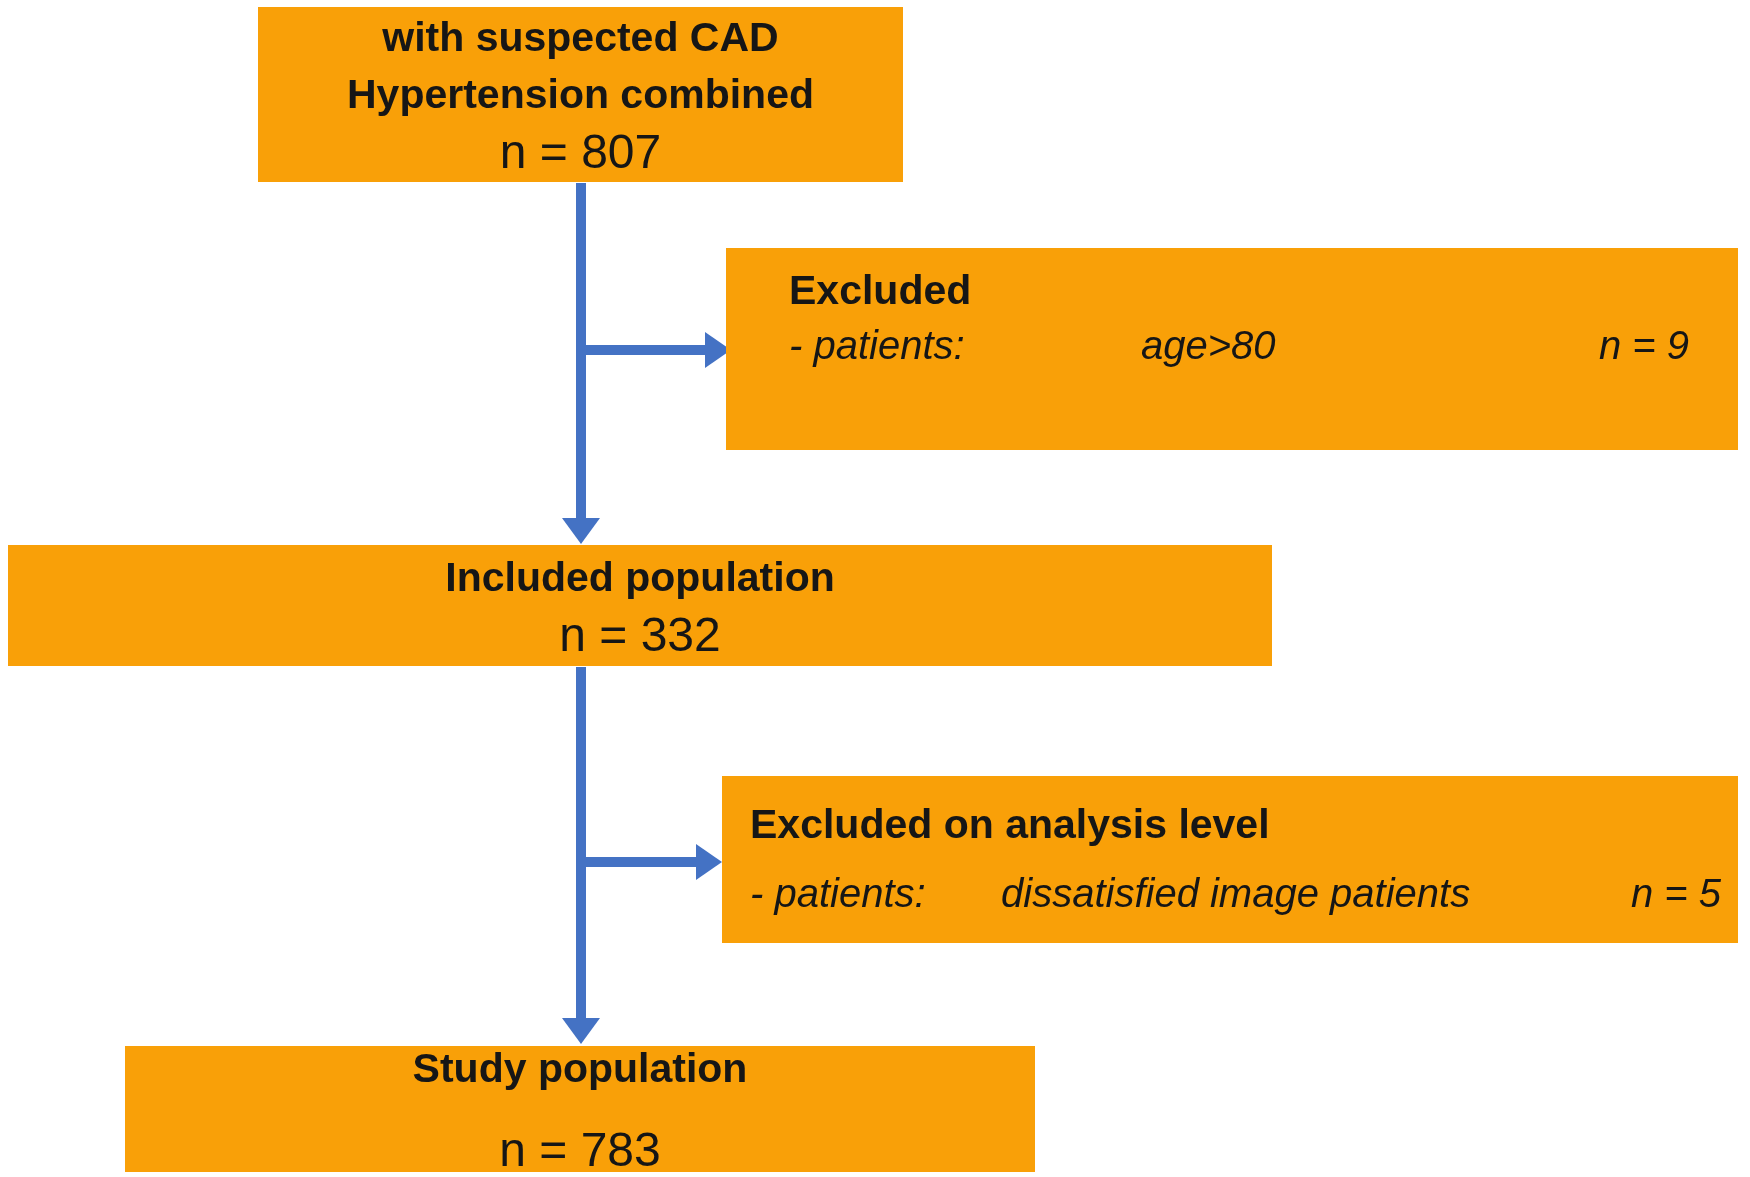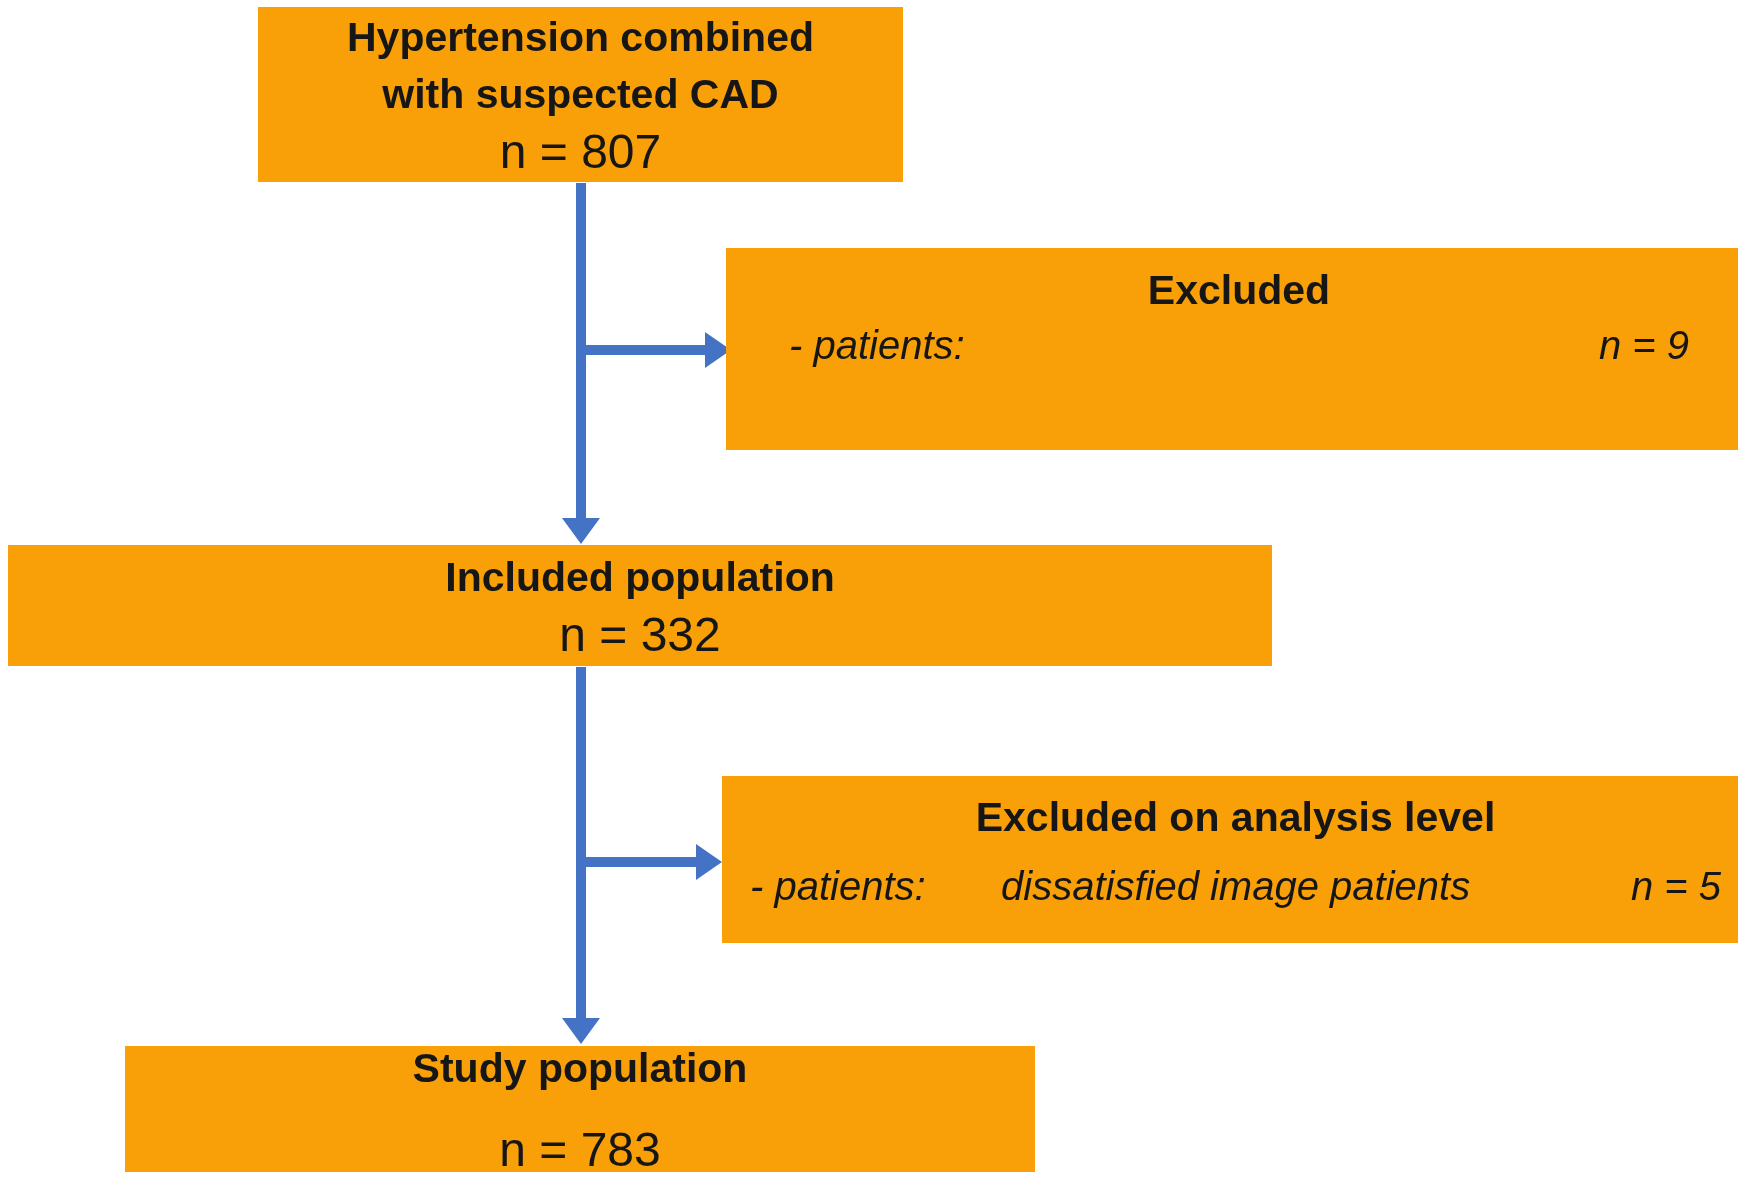--- a/index.html
+++ b/index.html
@@ -35,21 +35,21 @@
   }
   .box-count {
     font-weight: 400;
     font-size: 48px;
     line-height: 57px;
   }
   .excl-title {
     font-weight: 700;
     font-size: 41px;
     line-height: 56px;
-    text-align: center;
+    text-align: left;
   }
   .excl-row {
     display: flex;
     align-items: baseline;
     font-style: italic;
     font-size: 40px;
     line-height: 54px;
     justify-content: space-between;
   }
   .excl-label { text-align: left; flex: 0 0 auto; }
@@ -74,51 +74,52 @@
     border-bottom: 18px solid transparent;
     border-left: 26px solid #4472C4;
   }
 </style>
 </head>
 <body>
 
 <div id="canvas">
 
   <div class="box center-stack" style="left:258px; top:7px; width:645px; height:175px;">
+    <div class="box-title">with suspected CAD</div>
     <div class="box-title">Hypertension combined</div>
-    <div class="box-title">with suspected CAD</div>
     <div class="box-count">n = 807</div>
   </div>
 
   <div class="arrow-line" style="left:576px; top:183px; width:10px; height:337px;"></div>
   <div class="arrowhead down" style="left:562px; top:518px;"></div>
 
   <div class="arrow-line" style="left:581px; top:345px; width:124px; height:10px;"></div>
   <div class="arrowhead right" style="left:705px; top:332px;"></div>
 
   <div class="box" style="left:726px; top:248px; width:1012px; height:202px; padding:14px 49px 0 63px;">
     <div class="excl-title">Excluded</div>
     <div class="excl-row">
       <span class="excl-label" style="width:352px;">- patients:</span>
+      <span class="excl-reason">age&gt;80</span>
       <span class="excl-count">n = 9</span>
     </div>
   </div>
 
   <div class="box center-stack" style="left:8px; top:545px; width:1264px; height:121px;">
     <div class="box-title">Included population</div>
     <div class="box-count">n = 332</div>
   </div>
 
   <div class="arrow-line" style="left:576px; top:667px; width:10px; height:353px;"></div>
   <div class="arrowhead down" style="left:562px; top:1018px;"></div>
 
   <div class="arrow-line" style="left:581px; top:857px; width:116px; height:10px;"></div>
   <div class="arrowhead right" style="left:696px; top:844px;"></div>
 
-  <div class="box" style="left:722px; top:776px; width:1016px; height:167px; padding:13px 17px 0 28px;">
+  <div class="box" style="left:722px; top:776px; width:1016px; height:167px; padding:20px 17px 0 28px;">
     <div class="excl-title">Excluded on analysis level</div>
     <div class="excl-row" style="margin-top:14px;">
       <span class="excl-label" style="width:251px;">- patients:</span>
       <span class="excl-reason">dissatisfied image patients</span>
       <span class="excl-count">n = 5</span>
     </div>
   </div>
 
   <div class="box center-stack" style="left:125px; top:1046px; width:910px; height:126px;gap:24px;">
     <div class="box-title">Study population</div>

